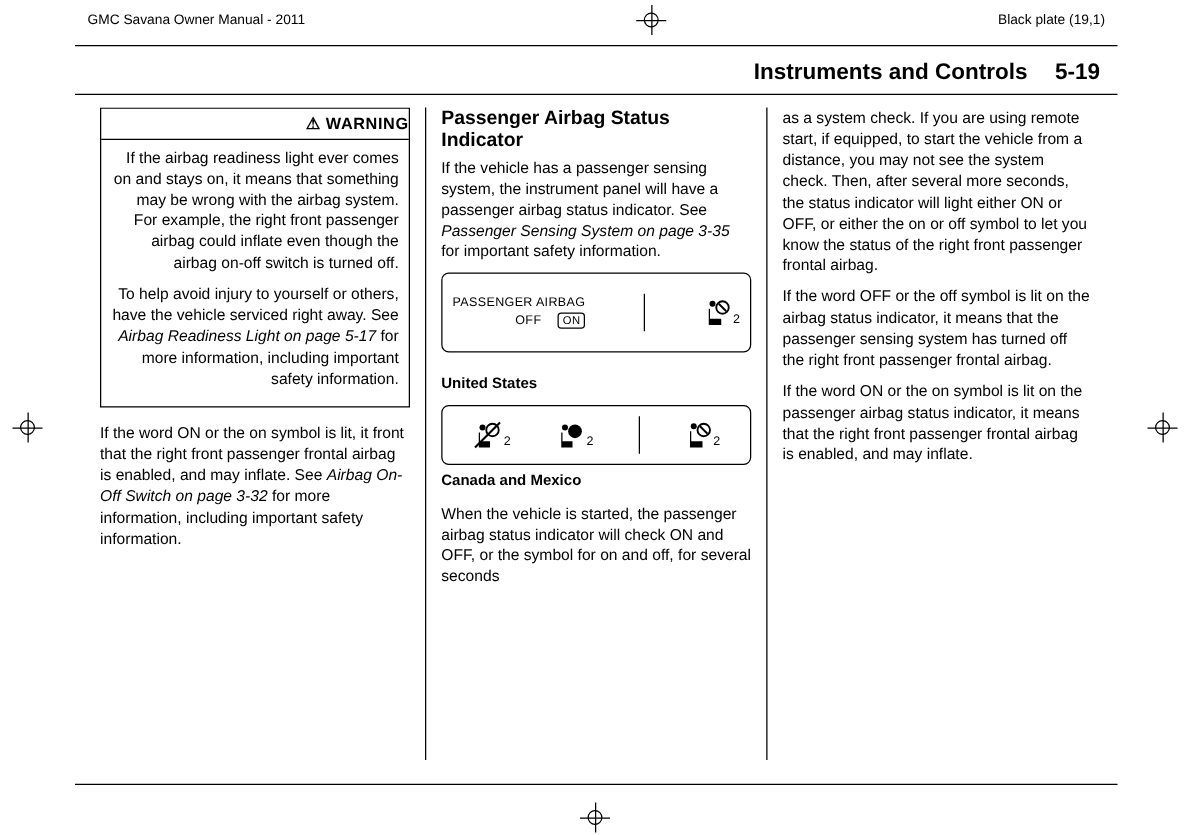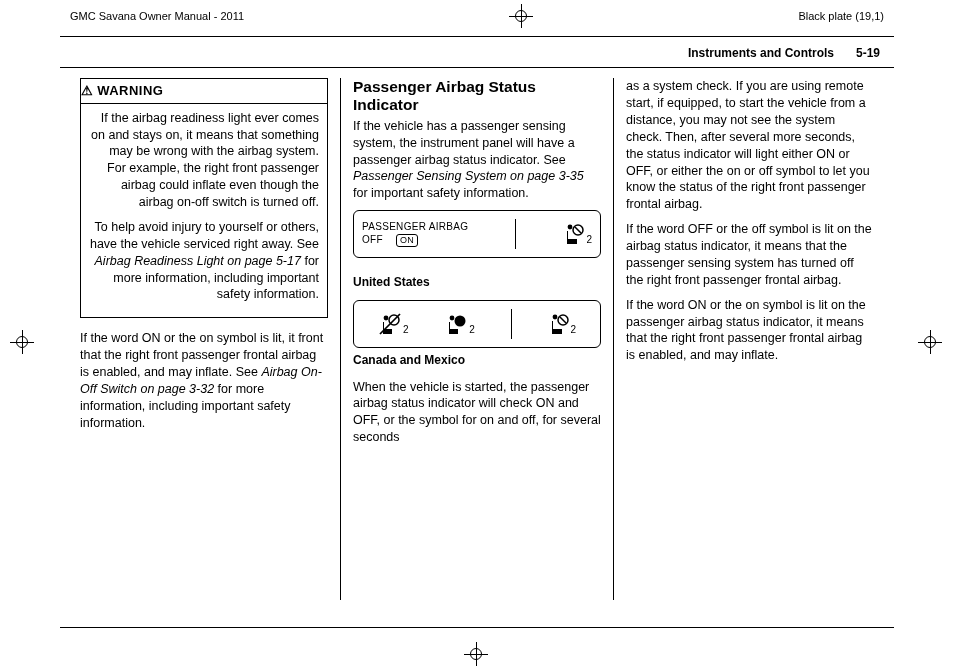--- a/index.html
+++ b/index.html
@@ -54,21 +54,21 @@
     border-bottom: 1px solid #000;
     height: 592px;
     padding: 8px 0 10px 0;
     position: relative;
   }
   .running-head {
     display: flex;
     justify-content: flex-end;
     gap: 22px;
     font-weight: bold;
-    font-size: 12px;
+    font-size: 18px;
     border-bottom: 1px solid #000;
     padding: 0 14px 6px 14px;
     margin-bottom: 10px;
   }
   .columns {
     display: flex;
     gap: 0;
     padding: 0 8px;
     height: 522px;
   }
@@ -77,21 +77,21 @@
     padding: 0 12px;
     overflow: hidden;
   }
   .col + .col { border-left: 1px solid #000; }
 
   .warn-box {
     border: 1.5px solid #000;
   }
   .warn-head {
     border-bottom: 1.5px solid #000;
-    text-align: left;
+    text-align: right;
     font-weight: bold;
     font-size: 13px;
     padding: 3px 0;
     letter-spacing: .5px;
   }
   .warn-head .tri {
     display:inline-block; font-size:13px; margin-right:4px;
   }
   .warn-body { padding: 6px 8px; }
   .warn-body p { margin-bottom: 8px; text-align: right; }
@@ -106,21 +106,22 @@
   p.body { margin-bottom: 8px; }
 
   .indicator {
     border: 1.5px solid #000;
     border-radius: 6px;
     padding: 6px 8px;
     margin: 8px 0 16px 0;
     display: flex;
     justify-content: space-between;
     align-items: center;
-    height: 48px;
+    height: 64px;
+    text-align: right;
   }
   .indicator-us .left {
     font-size: 10px;
     letter-spacing: .3px;
     line-height: 1.25;
   }
   .pill {
     display:inline-block;
     border: 1px solid #000;
     border-radius: 3px;

